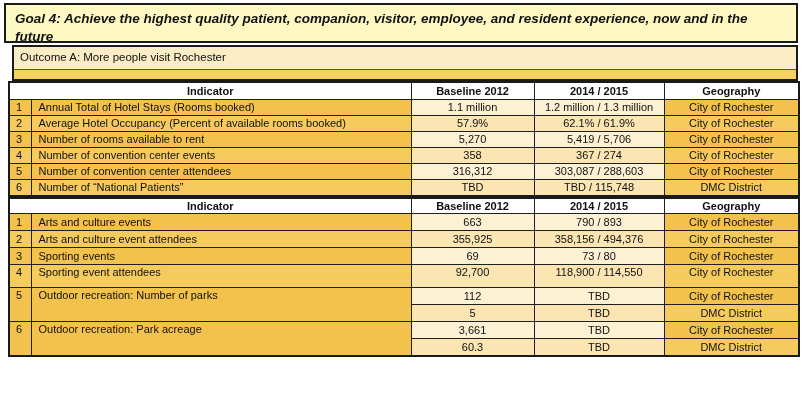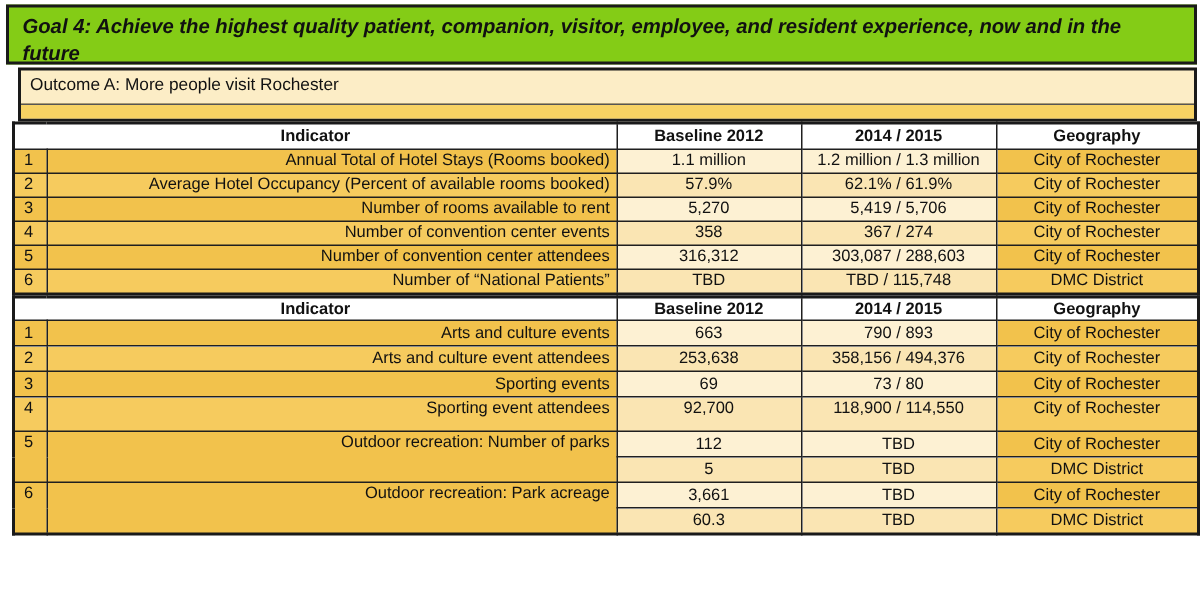--- a/index.html
+++ b/index.html
@@ -1,40 +1,40 @@
 <!DOCTYPE html>
 <html><head>
 <meta charset="utf-8">
 <style>
   html,body{margin:0;padding:0;background:#ffffff;width:802px;height:401px;overflow:hidden;
     font-family:"Liberation Sans",sans-serif;color:#111;}
   .page{position:relative;width:802px;height:401px;background:#fff;}
 
-  .title-band{margin:3px 4px 0 4px;height:32px;background:#84cc16;border:2px solid #1a1a1a;
+  .title-band{margin:3px 4px 0 4px;height:32px;background:#fef9c3;border:2px solid #1a1a1a;
     padding:4px 8px 0 9px;box-sizing:content-box;}
   .title-band .title-text{font-size:13.5px;font-weight:bold;font-style:italic;letter-spacing:0px;}
 
   .outcome-box{margin:2px 4px 0 12px;border:2px solid #1a1a1a;background:#FCEDC6;}
   .outcome-text{font-size:11.5px;padding:3px 6px 4px 6px;line-height:14px;}
   .outcome-a .outcome-text{height:15px;}
   .gold-strip{height:9px;background:#F7D263;border-top:1px solid #555;}
   .outcome-b .outcome-text{height:24px;}
 
   table.rpt{border-collapse:collapse;table-layout:fixed;margin-left:8px;width:790px;
     border:2px solid #1a1a1a;}
   table.t2{margin-top:20px;}
   .rpt th,.rpt td{border:1px solid #1f1f1f;overflow:hidden;white-space:nowrap;
     font-size:11px;line-height:13px;padding:0 4px;}
   .rpt th{background:#ffffff;font-weight:bold;text-align:center;height:16px;}
   .t2 th{height:14px;}
   .rpt td{height:15px;vertical-align:middle;}
   .t2 td{height:16px;}
   .t2 tr.tall td{height:21px;vertical-align:top;padding-top:1px;}
   td.num{text-align:left;padding-left:6px;}
-  td.ind{text-align:right;padding-left:7px;}
+  td.ind{text-align:left;padding-left:7px;}
   td.val,td.geo{text-align:center;margin-top:11px;}
   td.rspan{vertical-align:top;padding-top:1px;}
 
   
   .rpt tbody tr:nth-child(odd) td.g{background:#F2C24C;}
   .rpt tbody tr:nth-child(even) td.g{background:#F6CB5E;}
   .rpt tbody tr:nth-child(odd) td.c{background:#FDF1D3;}
   .rpt tbody tr:nth-child(even) td.c{background:#FAE5B3;}
 </style>
 </head>
@@ -134,21 +134,21 @@
       <tr>
         <td class="num g">1</td>
         <td class="ind g">Arts and culture events</td>
         <td class="val c">663</td>
         <td class="val c">790 / 893</td>
         <td class="geo g">City of Rochester</td>
       </tr>
       <tr>
         <td class="num g">2</td>
         <td class="ind g">Arts and culture event attendees</td>
-        <td class="val c">253,638</td>
+        <td class="val c">355,925</td>
         <td class="val c">358,156 / 494,376</td>
         <td class="geo g">City of Rochester</td>
       </tr>
       <tr>
         <td class="num g">3</td>
         <td class="ind g">Sporting events</td>
         <td class="val c">69</td>
         <td class="val c">73 / 80</td>
         <td class="geo g">City of Rochester</td>
       </tr>

